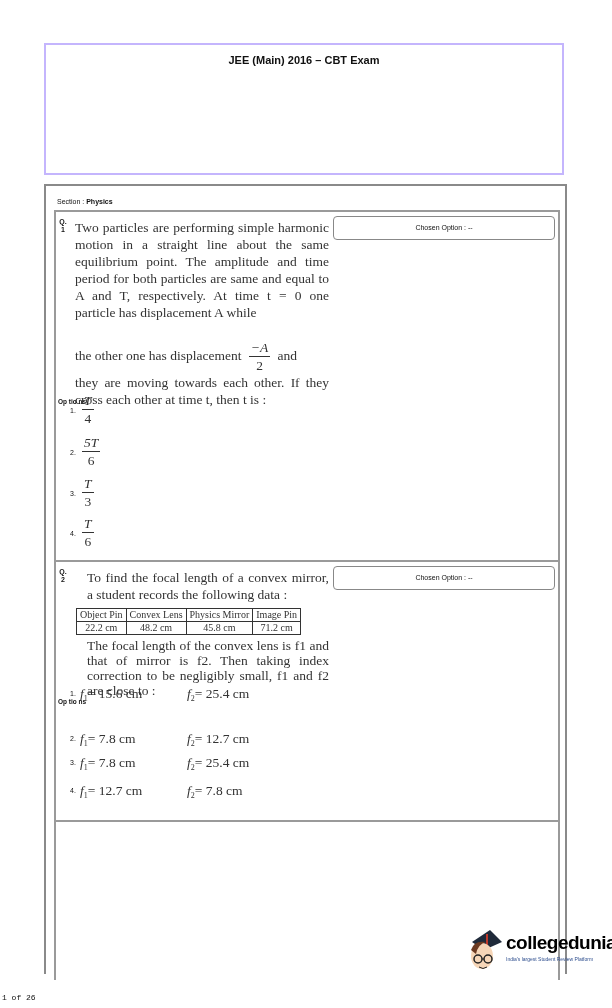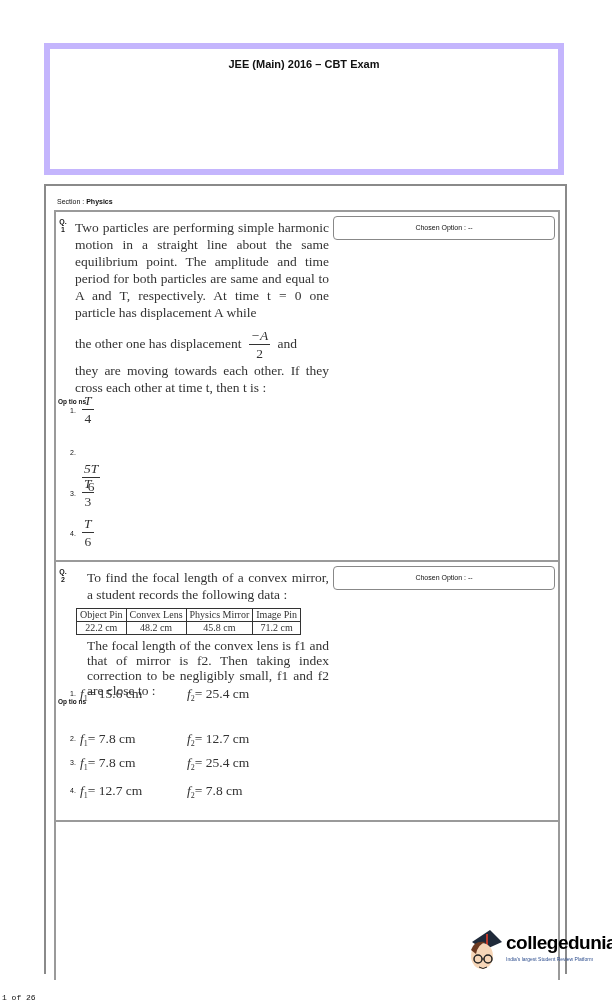--- a/index.html
+++ b/index.html
@@ -1,17 +1,17 @@
 <!DOCTYPE html>
 <html><head>
 <meta charset="utf-8">
 <style>
   html, body { margin:0; padding:0; background:#fff; }
   body { width:612px; height:1008px; position:relative; overflow:hidden; font-family:"Liberation Sans", sans-serif; color:#111; }
-  .header-box { position:absolute; left:44px; top:43px; width:520px; height:132px; border:6px solid #c4b5fd; box-sizing:border-box; }
+  .header-box { position:absolute; left:44px; top:43px; width:520px; height:132px; border:2px solid #c4b5fd; box-sizing:border-box; }
   .header-title { text-align:center; font-weight:bold; font-size:11px; margin-top:9px; }
   .outer { position:absolute; left:44px; top:184px; width:523px; height:790px; border:2px solid #8a8a8a; border-bottom:none; box-sizing:border-box; }
   .section-label { position:absolute; left:11px; top:12px; font-size:7px; }
   .section-label b { font-weight:bold; }
   .qbox { position:absolute; left:8px; width:506px; border:2px solid #9a9a9a; box-sizing:border-box; background:#fff; }
   .q1 { top:24px; height:352px; }
   .q2 { top:374px; height:262px; }
   .q3 { top:634px; height:160px; border-bottom:none; }
   .qnum { position:absolute; left:3px; top:6px; font-size:7px; font-weight:bold; line-height:8px; text-align:center; width:8px; }
   .chosen { position:absolute; left:277px; top:4px; width:222px; height:24px; border:1px solid #888; border-radius:4px; box-sizing:border-box; font-size:7px; text-align:center; line-height:22px; }
@@ -40,38 +40,38 @@
 </div>
 
 <div class="outer">
   <div class="section-label"><span>Section : </span><b>Physics</b></div>
 
   <div class="qbox q1">
     <div class="qnum"><span>Q.</span><br><span>1</span></div>
     <div class="chosen">Chosen Option : --</div>
     <div class="qtext serif">
       <div>Two particles are performing simple harmonic motion in a straight line about the same equilibrium point. The amplitude and time period for both particles are same and equal to A and T, respectively. At time t = 0 one particle has displacement A while</div>
-      <div style="margin-top:6px;">
+      <div style="margin-top:18px;">
         <span>the other one has displacement</span>
         <span class="frac"><span class="num">−A</span><span class="den">2</span></span>
         <span>and</span>
       </div>
       <div>they are moving towards each other. If they cross each other at time t, then t is :</div>
     </div>
     <div class="opt-label" style="left:2px; top:186px;">Op tio ns</div>
     <div>
       <span class="opt-num" style="left:14px; top:195px;">1.</span>
       <span class="frac serif opt-val" style="left:22px; top:180px;">
           <span class="num">T</span>
           <span class="den">4</span>
         </span>
     </div>
     <div>
       <span class="opt-num" style="left:14px; top:237px;">2.</span>
-      <span class="frac serif opt-val" style="left:22px; top:222px;margin-top:26px;">
+      <span class="frac serif opt-val" style="left:22px; top:222px;">
           <span class="num">5T</span>
           <span class="den">6</span>
         </span>
     </div>
     <div>
       <span class="opt-num" style="left:14px; top:278px;">3.</span>
       <span class="frac serif opt-val" style="left:22px; top:263px;">
           <span class="num">T</span>
           <span class="den">3</span>
         </span>

